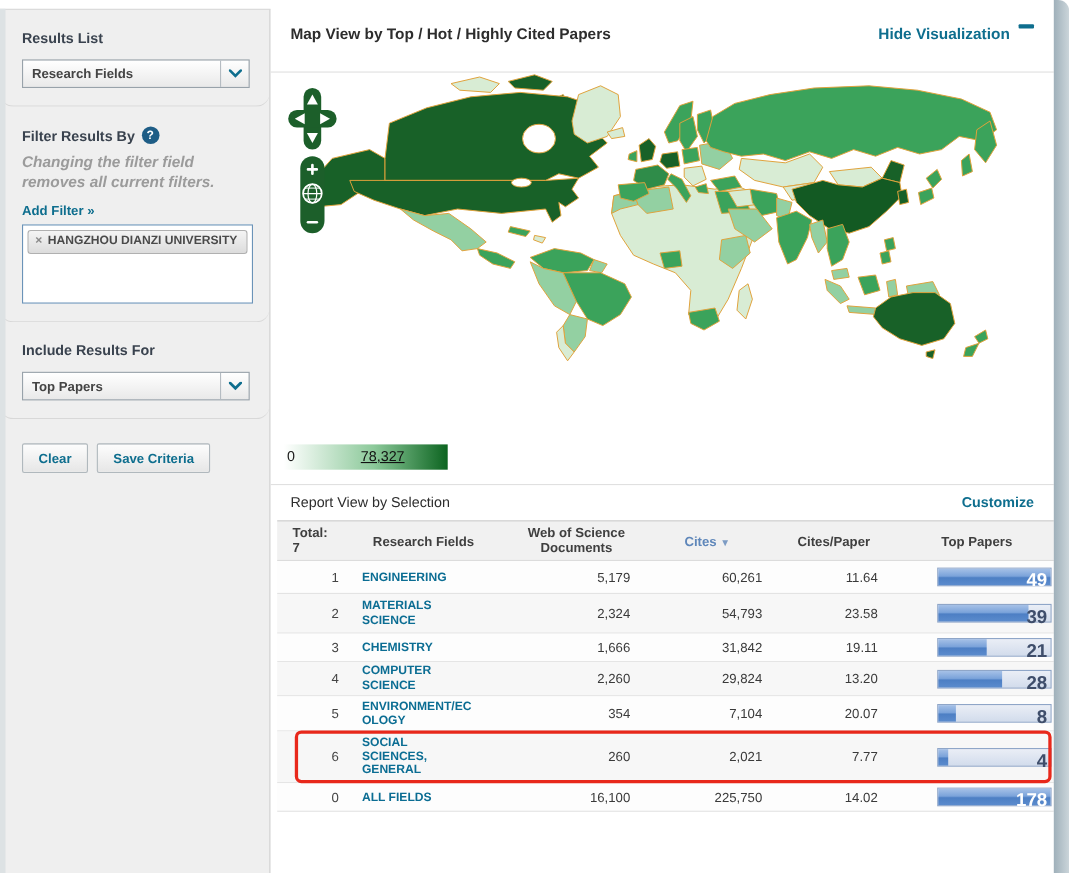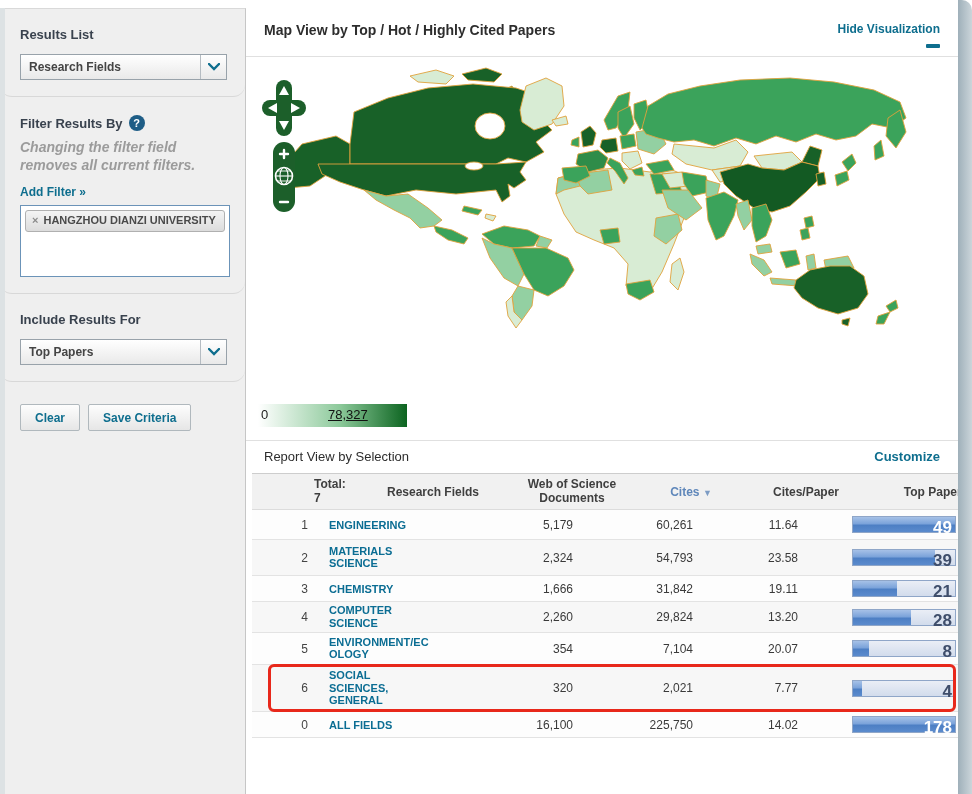--- a/index.html
+++ b/index.html
@@ -37,44 +37,44 @@
     border:1px solid #b0b0b0; border-radius:3px; padding:3px 6px 4px 6px; }
   .tag-x { color:#8a8a8a; font-size:11px; font-weight:bold; line-height:1.2; cursor:pointer; }
   .tag-label { font-size:11px; font-weight:bold; color:#4a4a4a; line-height:1.2; }
   .btn-row { display:flex; gap:8px; padding-top:4px; }
   .btn { height:27px; border:1px solid #b0b8bd; border-radius:2px; background:linear-gradient(#fdfdfd,#e6e6e6);
     color:#0e6e8e; font-size:12px; font-weight:bold; padding:0 14px; cursor:pointer;
     font-family:"Liberation Sans",sans-serif; }
 
   
   .main { position:absolute; left:246px; top:0; width:712px; height:794px; background:#fff; }
-  .panel-head { position:absolute; top:0; left:0; width:100%; height:57px; border-bottom:1px solid #e0e0e0; }
+  .panel-head { position:absolute; top:0; left:0; width:100%; height:66px; border-bottom:1px solid #e0e0e0; }
   .panel-title { position:absolute; left:18px; top:22px; font-size:14px; font-weight:bold; color:#2d2d2d; }
-  .hide-viz { position:absolute; right:18px; top:22px; font-size:12px; font-weight:bold; color:#0e6e8e;
-    text-decoration:none; display:flex; align-items:flex-end; gap:8px;flex-direction:column; }
+  .hide-viz { position:absolute; right:18px; top:22px; font-size:14px; font-weight:bold; color:#0e6e8e;
+    text-decoration:none; display:flex; align-items:flex-start; gap:8px; }
   .minus-glyph { display:inline-block; width:14px; height:4px; background:#0e6e8e; border-radius:1px; }
 
   
   .map-wrap { position:absolute; left:12px; top:66px; width:690px; height:368px; }
   .world-map { position:absolute; left:0; top:0; }
   .map-controls { position:absolute; left:2px; top:14px; }
   .legend { position:absolute; left:0; top:338px; width:149px; height:23px;
     background:linear-gradient(to right,#ffffff 0%,#8cc99a 55%,#0c6420 100%); }
   .lg-min { position:absolute; left:3px; top:3px; font-size:13px; color:#1a1a1a; }
   .lg-max { position:absolute; left:70px; top:3px; font-size:13px; color:#111;text-decoration:underline; }
 
   .divider2 { position:absolute; top:440px; left:0; width:100%; border-top:1px solid #e0e0e0; }
   .report-title { position:absolute; left:18px; top:449px; font-size:13px; font-weight:normal; color:#2d2d2d; }
   .customize { position:absolute; right:18px; top:449px; font-size:13px; font-weight:bold;
     color:#0e6e8e; text-decoration:none; }
 
   
   .rtable { position:absolute; left:6px; top:473px; width:706px; font-size:12px; color:#3a3a3a; }
   .thead { display:flex; align-items:center; height:37px; background:#f1f1f1;
-    border-top:1px solid #cdcdcd; border-bottom:1px solid #dcdcdc; font-weight:bold; color:#3f3f3f;padding-left:48px; }
+    border-top:1px solid #cdcdcd; border-bottom:1px solid #dcdcdc; font-weight:bold; color:#3f3f3f; }
   .trow { display:flex; align-items:center; border-bottom:1px solid #e3e3e3; background:#fdfdfd; }
   .trow:nth-child(odd) { background:#f7f7f7; }
   .h30{height:30px}.h36{height:36px}.h26{height:26px}.h31{height:31px}.h32{height:32px}.h47{height:47px}
   .c { flex:none; }
   .rank { width:58px; text-align:right; padding-right:2px; color:#444; }
   .field { width:150px; padding-left:19px; }
   .field a { color:#0b6d93; font-weight:bold; font-size:11px; text-decoration:none;
     display:inline-block; width:102px; line-height:1.18; overflow-wrap:anywhere; }
   .docs { width:128px; text-align:right; padding-right:15px; }
   .citesc { width:110px; text-align:right; padding-right:5px; }
@@ -366,21 +366,21 @@
             <div class="bar-track">
               <div class="bar-fill" style="width: 16%;"></div>
               <span class="bar-label">8</span>
             </div>
           </div>
       </div>
 
       <div class="trow h47">
         <div class="c rank">6</div>
         <div class="c field"><a href="#">SOCIAL SCIENCES, GENERAL</a></div>
-        <div class="c docs">320</div>
+        <div class="c docs">260</div>
         <div class="c citesc">2,021</div>
         <div class="c cpp">7.77</div>
         <div class="c barcell">
             <div class="bar-track">
               <div class="bar-fill" style="width: 9%;"></div>
               <span class="bar-label">4</span>
             </div>
           </div>
       </div>
 

